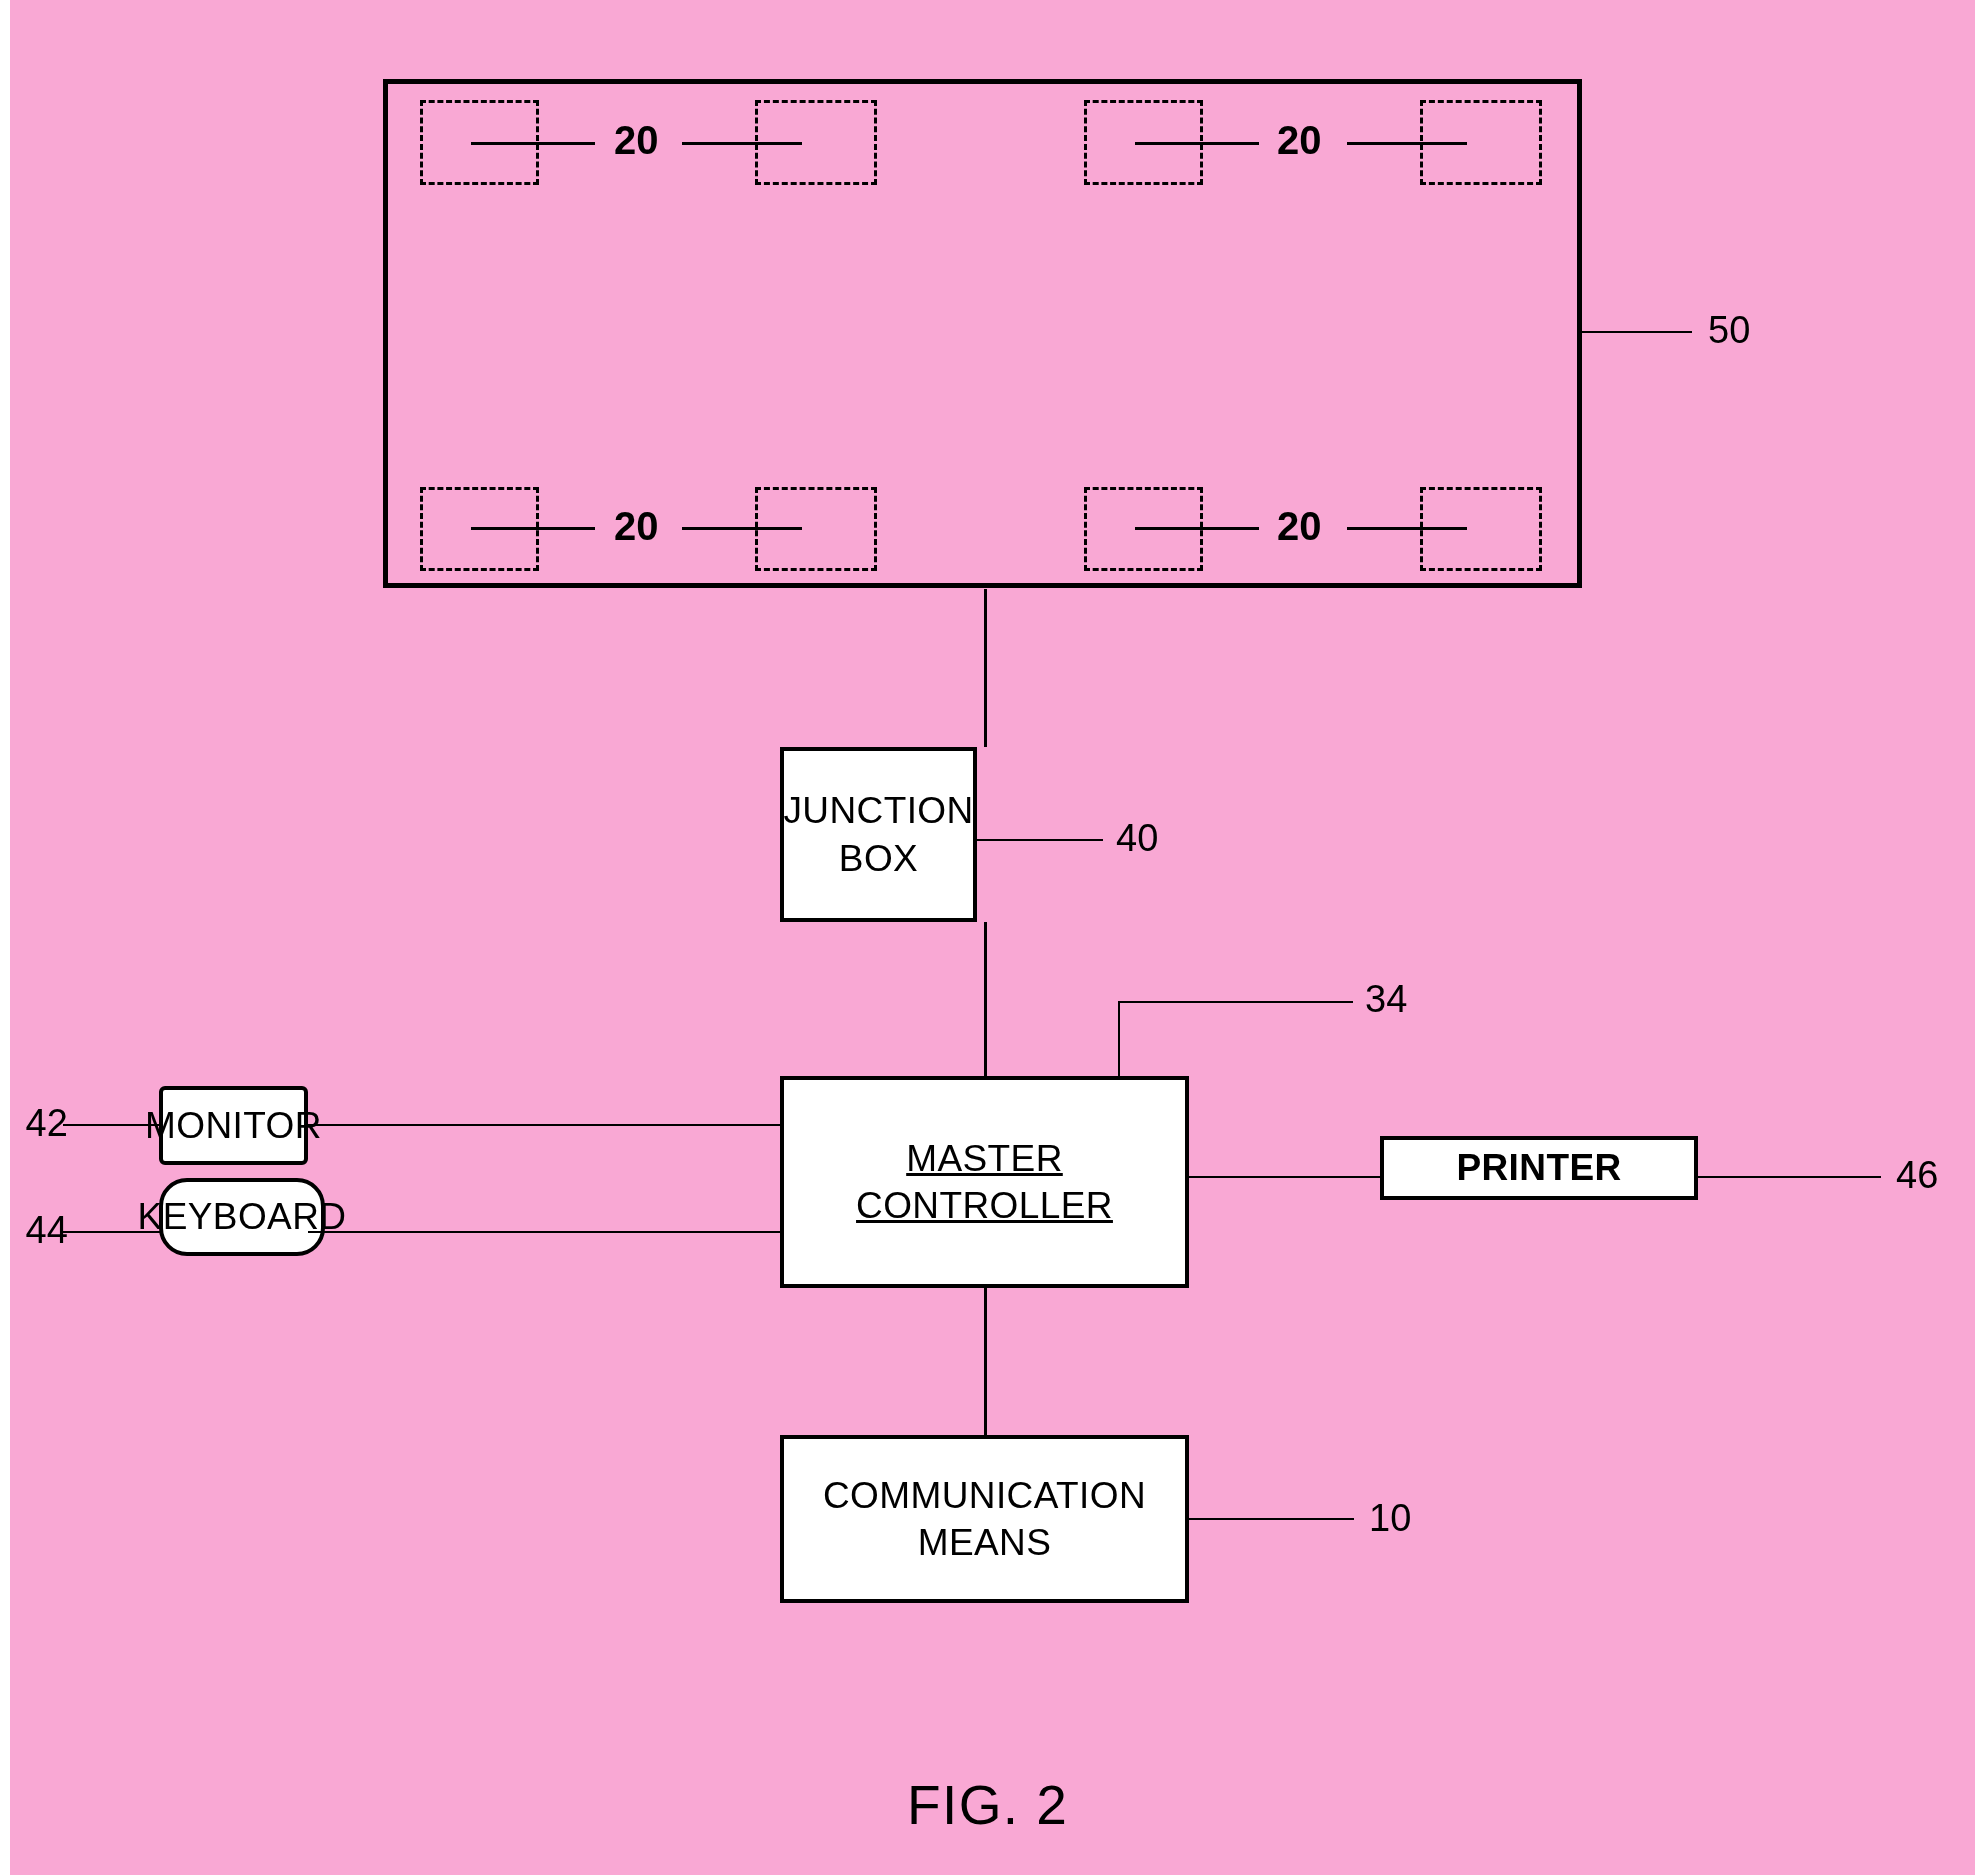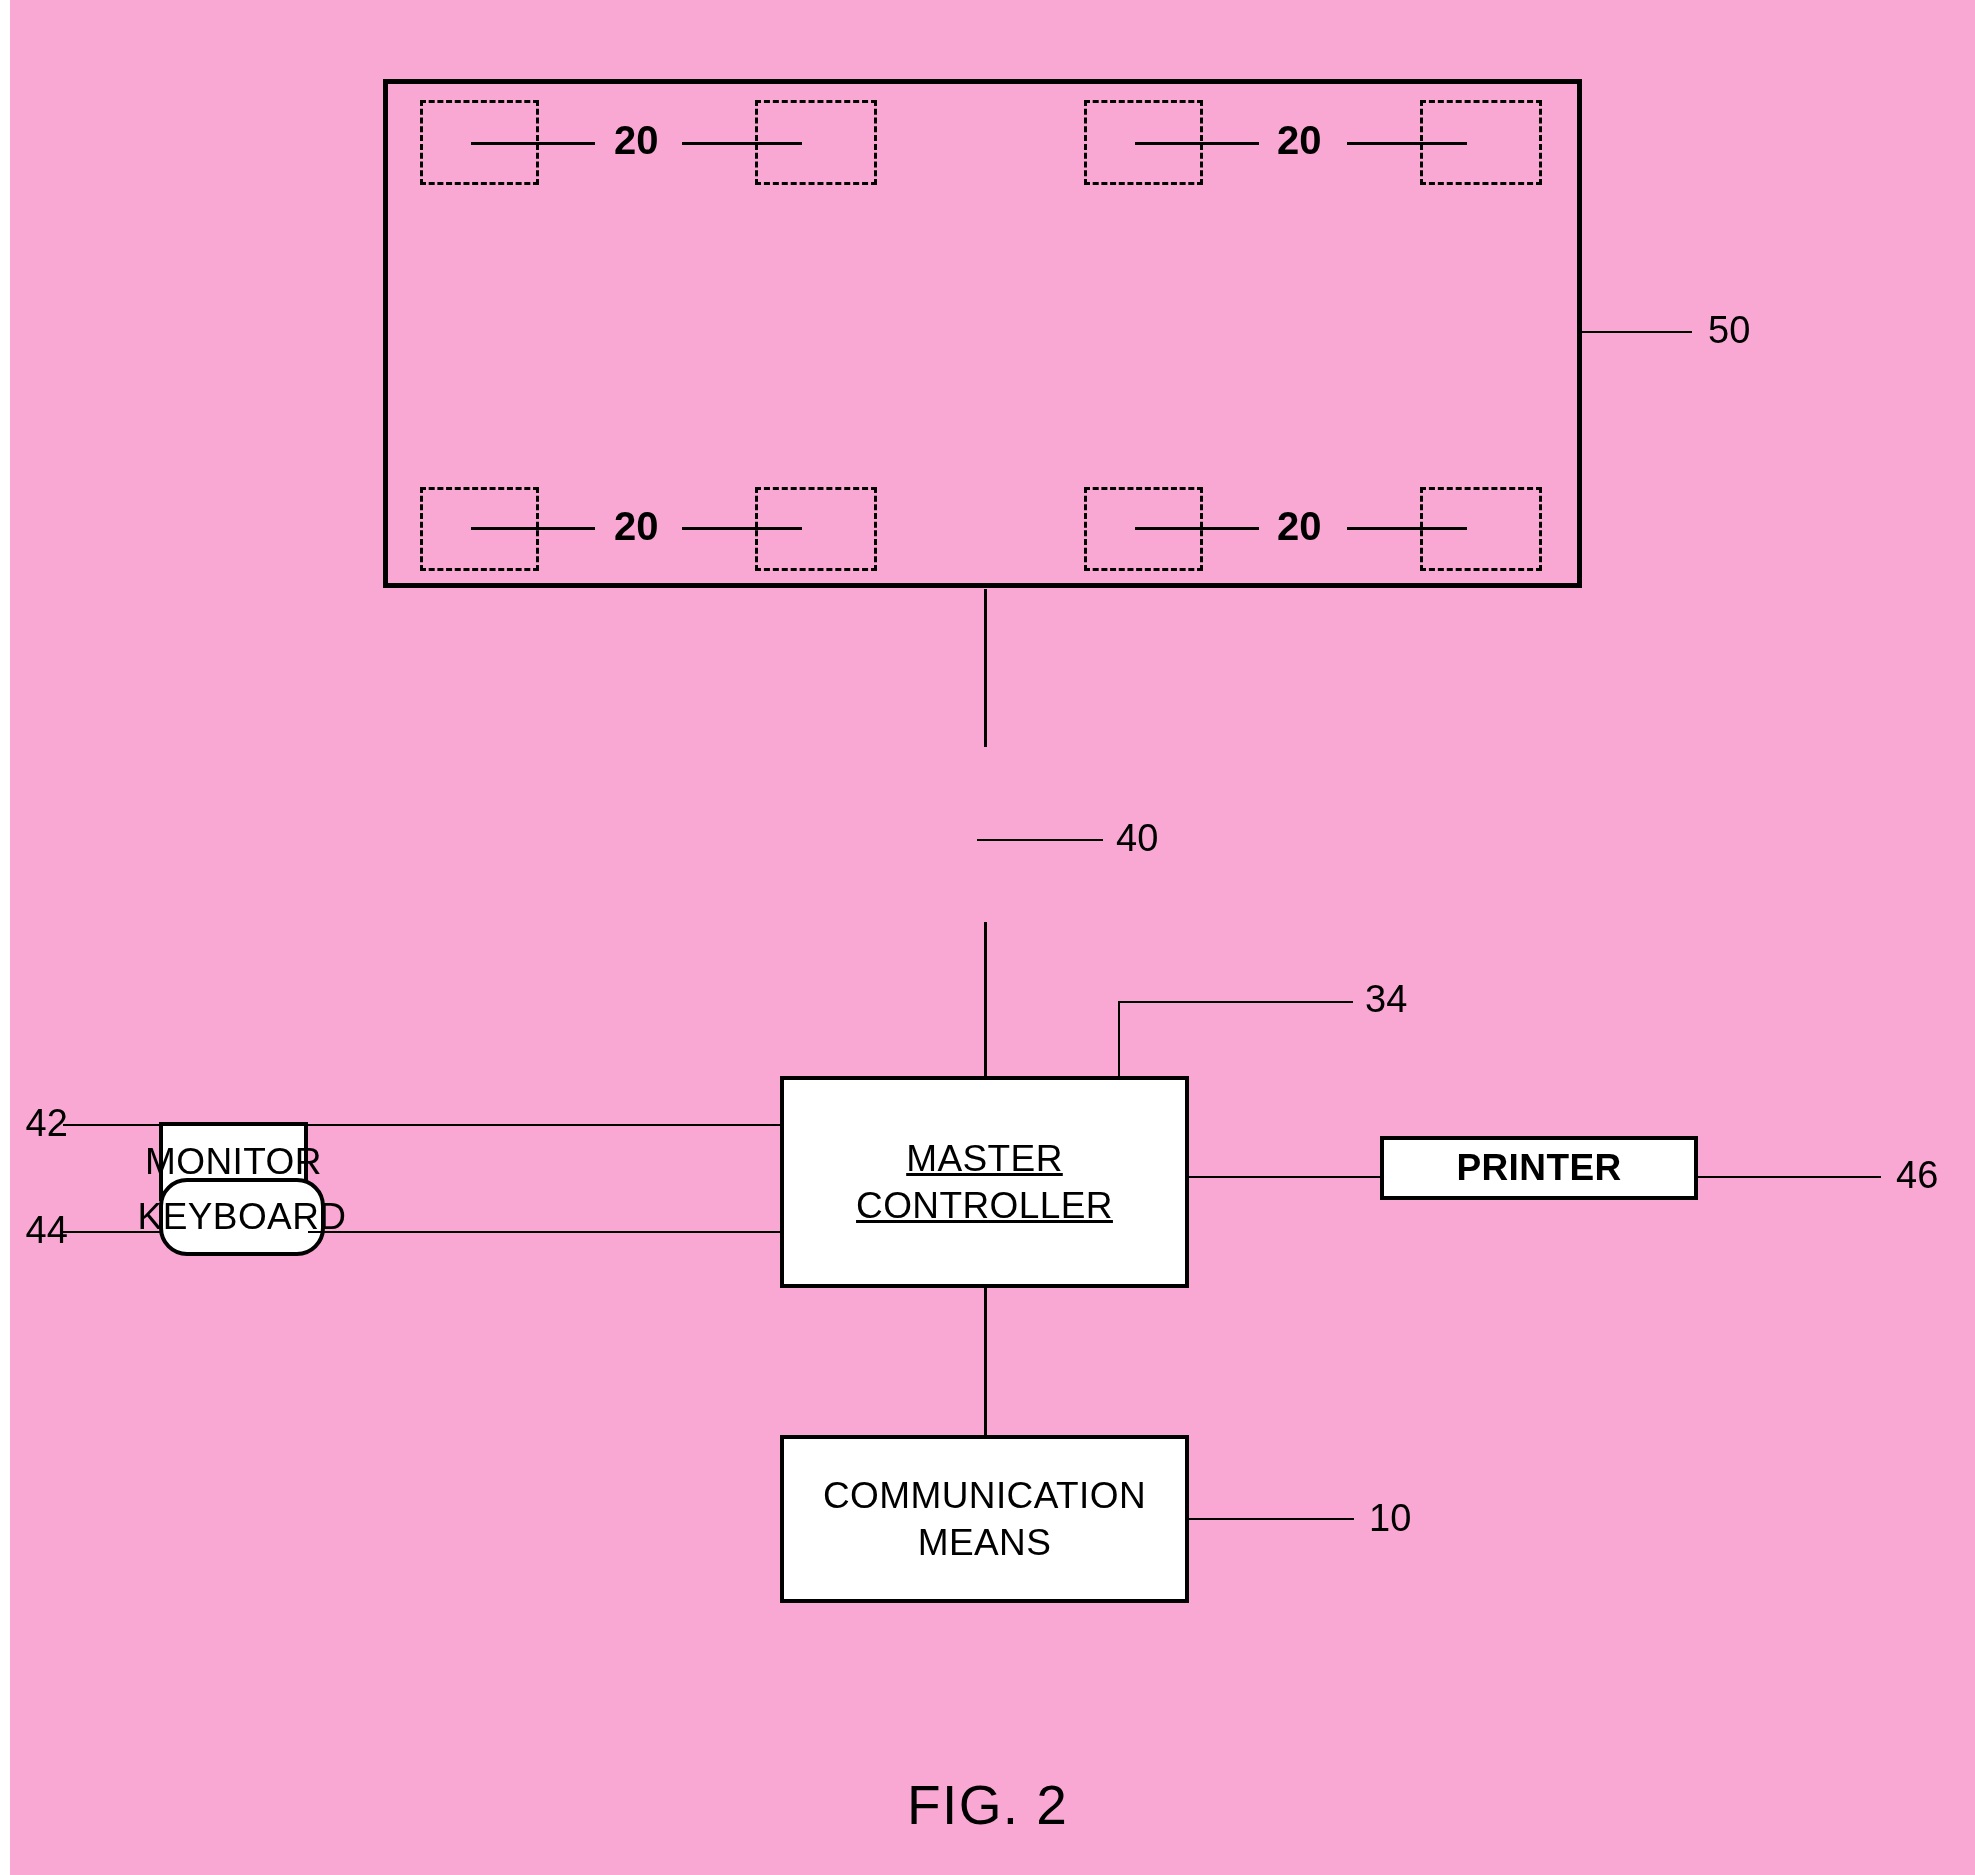--- a/index.html
+++ b/index.html
@@ -121,35 +121,39 @@
   <div class="dashed-box" style="left:1410px; top:487px; width:122px; height:84px;"></div>
   <div class="hline" style="left:1125px; top:527px; width:124px;"></div>
   <div class="hline" style="left:1337px; top:527px; width:120px;"></div>
   <div class="ref ref-20" style="left:1267px; top:506px;">20</div>
 
   <div class="hline hline-thin" style="left:1572px; top:331px; width:110px;"></div>
   <div class="ref" style="left:1698px; top:311px;">50</div>
 
   <div class="vline" style="left:974px; top:589px; height:158px;"></div>
 
+  <div class="block t34" style="left:770px; top:747px; width:197px; height:175px;">
+    <span class="block-label">JUNCTION
+BOX</span>
+  </div>
   <div class="hline hline-thin" style="left:967px; top:839px; width:126px;"></div>
   <div class="ref" style="left:1106px; top:819px;">40</div>
 
   <div class="vline" style="left:974px; top:922px; height:154px;"></div>
 
   <div class="block t34" style="left:770px; top:1076px; width:409px; height:212px;text-decoration:underline;">
     <span class="block-label">MASTER
 CONTROLLER</span>
   </div>
 
   <div class="vline vline-thin" style="left:1108px; top:1001px; height:78px;"></div>
   <div class="hline hline-thin" style="left:1108px; top:1001px; width:235px;"></div>
   <div class="ref" style="left:1355px; top:980px;">34</div>
 
-  <div class="block t34" style="left:149px; top:1122px; width:149px; height:79px;">
+  <div class="block t34" style="left:149px; top:1086px; width:149px; height:79px;border-radius:6px;">
     <span class="block-label">MONITOR</span>
   </div>
   <div class="hline hline-thin" style="left:298px; top:1124px; width:474px;"></div>
   <div class="hline hline-thin" style="left:53px; top:1124px; width:98px;"></div>
   <div class="ref" style="left:15.6px; top:1104px;">42</div>
 
   <div class="block t34" style="left:149px; top:1178px; width:166px; height:78px;border-radius:28px;">
     <span class="block-label">KEYBOARD</span>
   </div>
   <div class="hline hline-thin" style="left:298px; top:1231px; width:474px;"></div>

